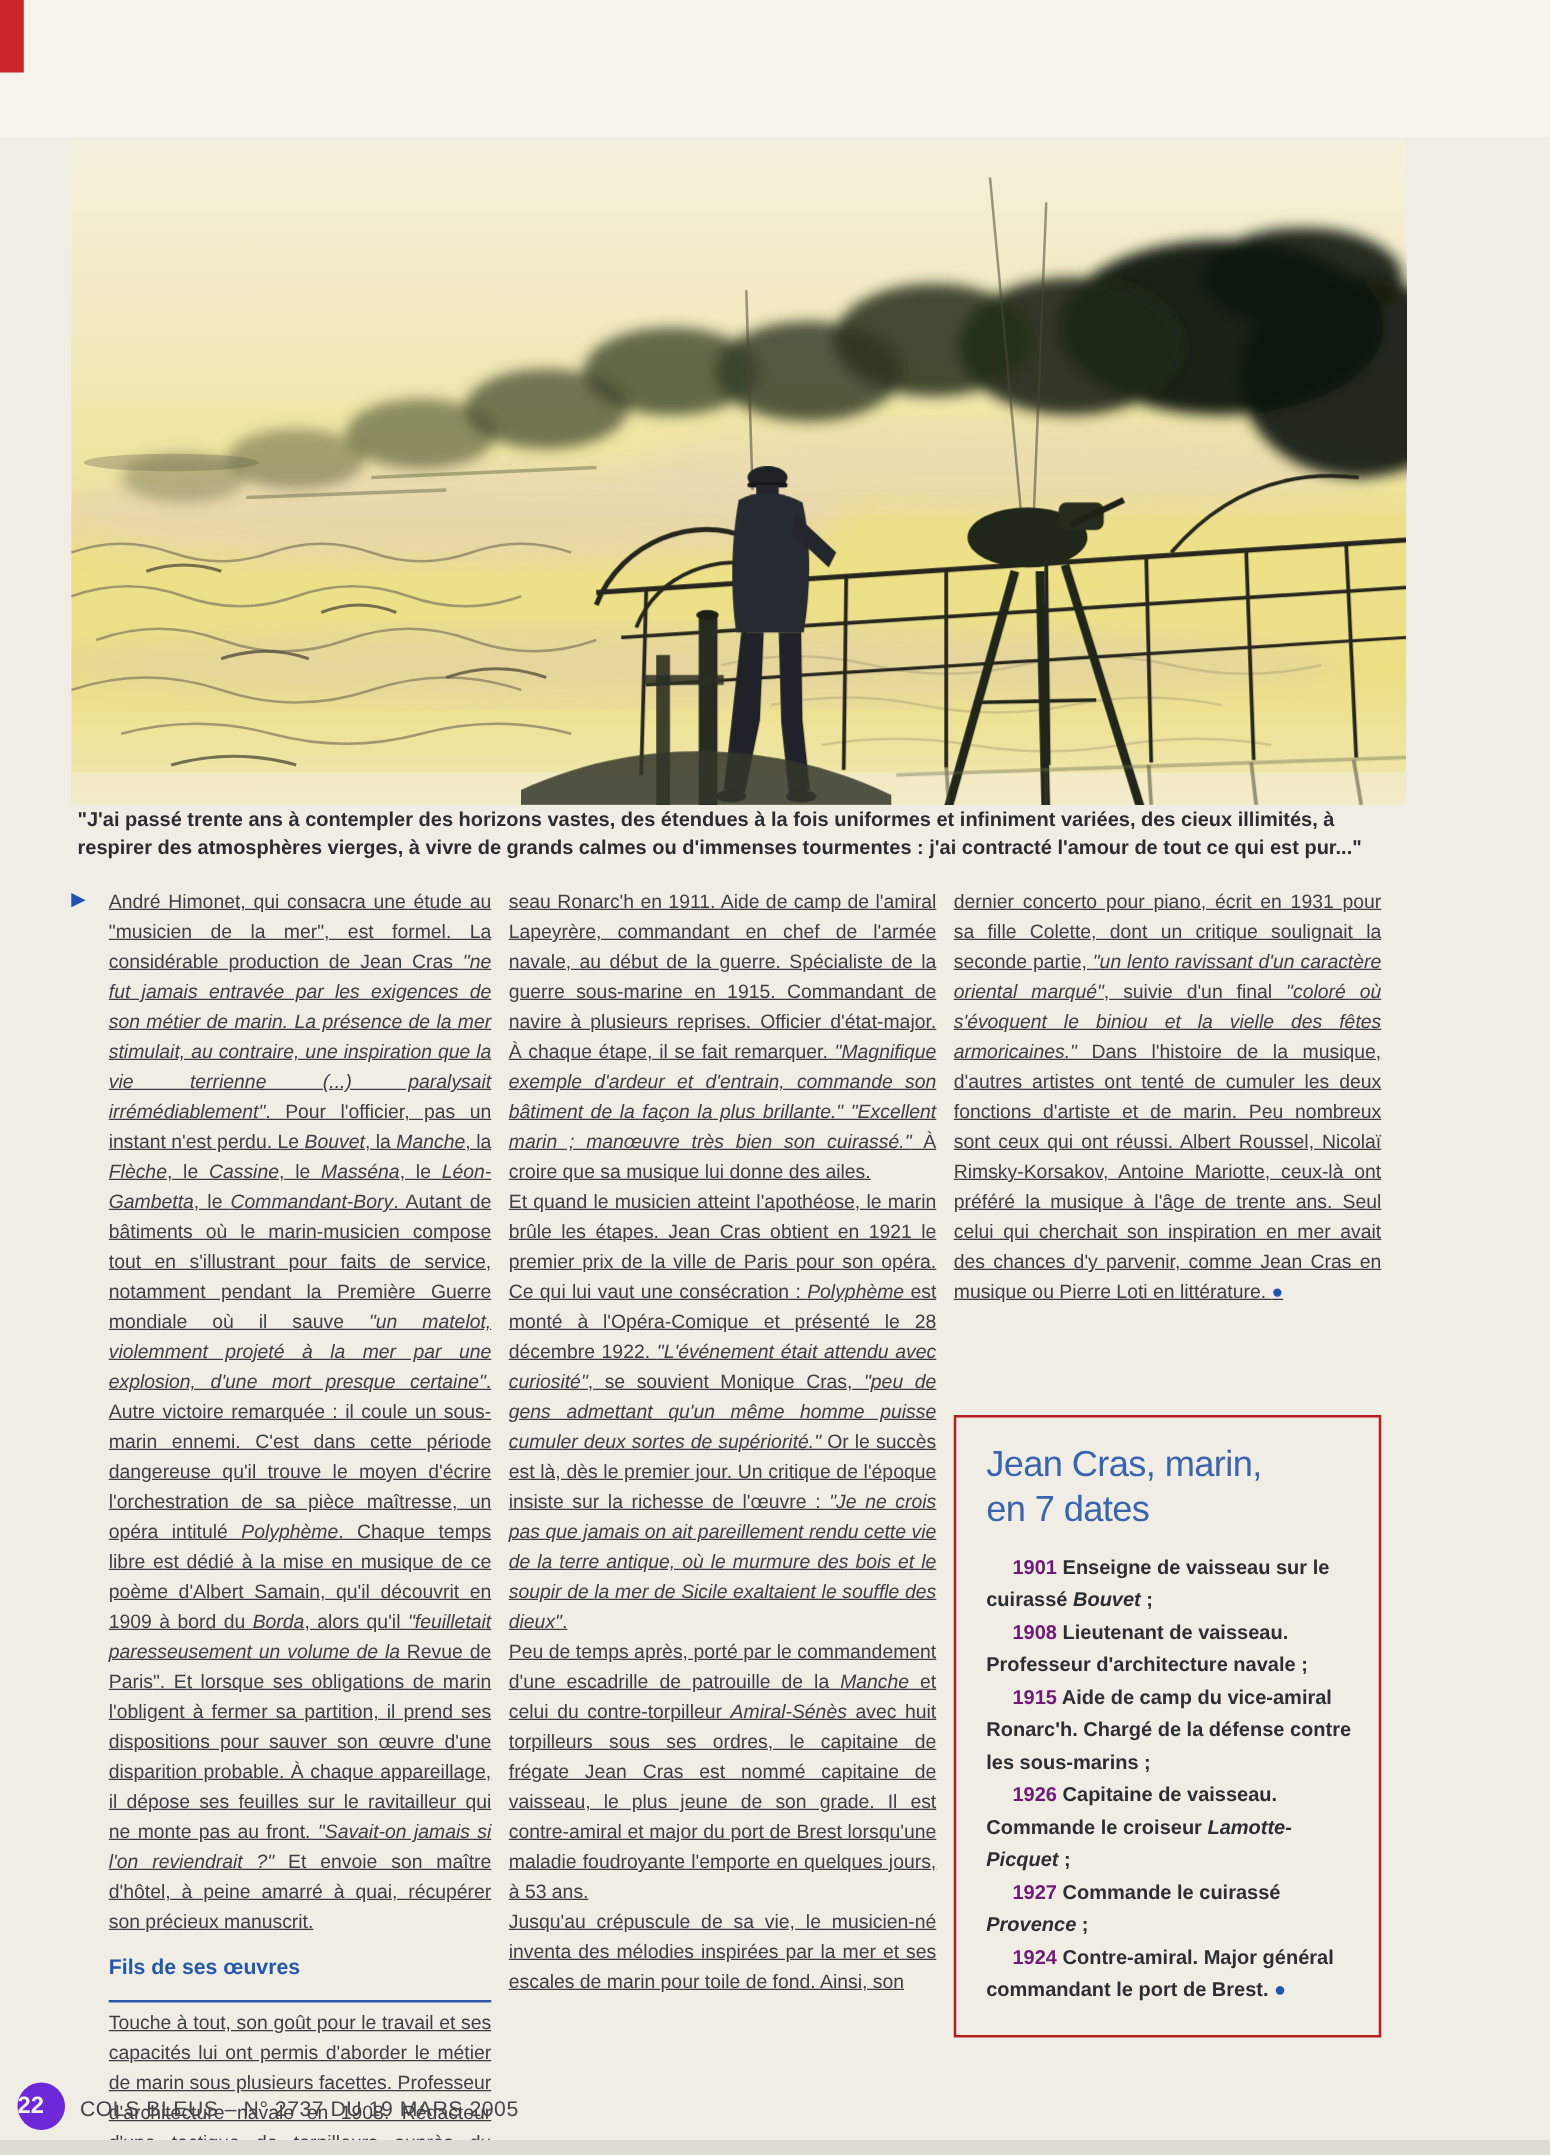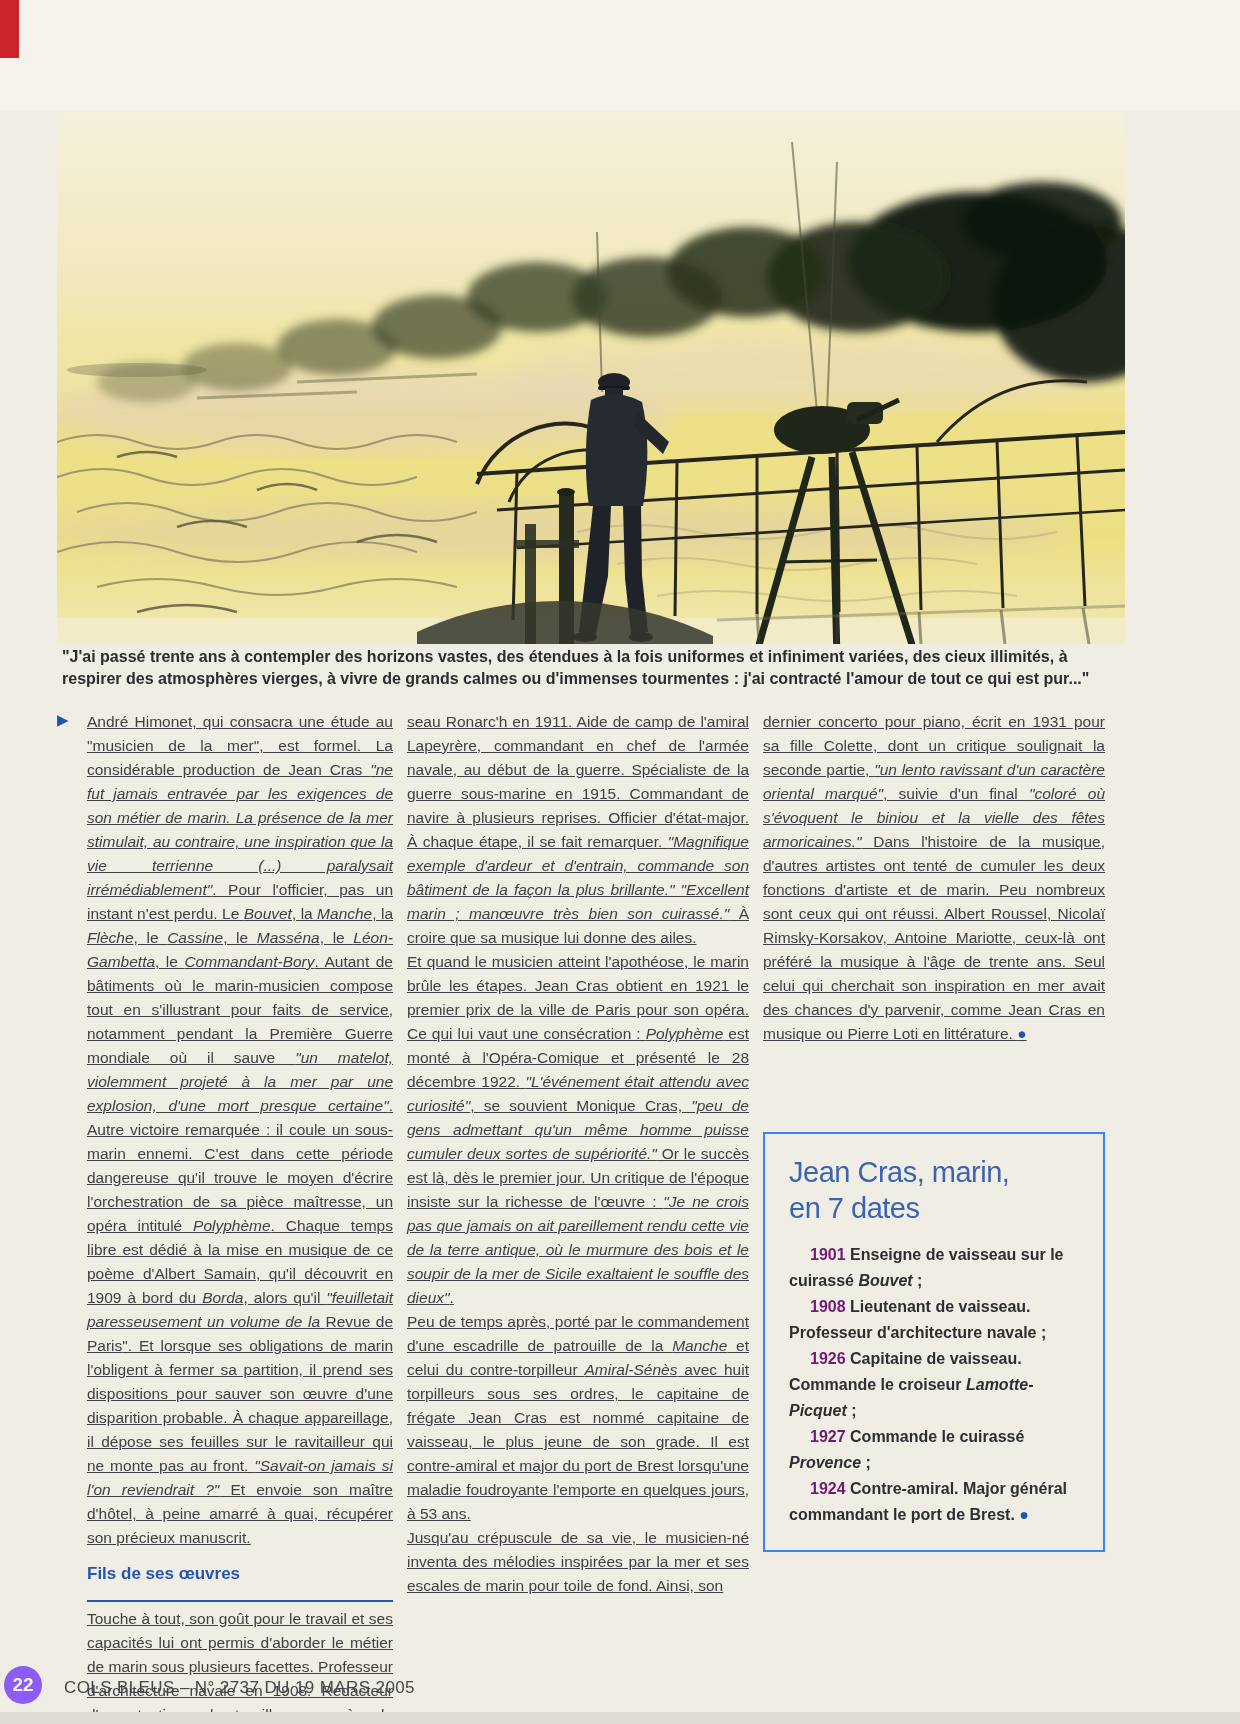--- a/index.html
+++ b/index.html
@@ -19,29 +19,29 @@
   .col{width:342px;}
   .col1{width:336px;position:relative;}
   .arrow{position:absolute;left:0;top:2px;color:#1f55b0;font-size:15px;line-height:15px;}
   .col1-inner{margin-left:30px;}
   .body{margin:0;font-size:15.5px;line-height:24px;color:#3e3f42;text-align:justify;text-decoration:underline;}
   .it{font-style:italic;}
   .dot{color:#1f55b3;}
   .subhead{margin:14px 0 5px 0;padding-bottom:16px;font-size:17px;font-weight:bold;color:#2456ae;
     border-bottom:2px solid #2a5ab0;}
 
-  .datebox{margin-top:86px;border:2px solid #3b82f6;padding:20px 18px 22px 24px;box-sizing:border-box;width:342px;}
+  .datebox{margin-top:86px;border:2px solid #b91c1c;padding:20px 18px 22px 24px;box-sizing:border-box;width:342px;}
   .datebox-title{margin:0 0 16px 0;font-weight:400;color:#3a63b0;font-size:29px;line-height:36px;
     letter-spacing:-0.5px;white-space:pre-line;}
   .entry{font-size:16px;line-height:26px;font-weight:bold;color:#2d2e32;}
   .entry .year{color:#701a75;margin-left:21px;}
   .entry sup{font-size:11px;}
 
-  .pagenum-circle{position:absolute;left:4px;top:1666px;width:38px;height:38px;border-radius:50%;
-    background:#8b5cf6;color:#f4f2ec;font-size:19px;font-weight:bold;display:flex;align-items:center;justify-content:center;}
+  .pagenum-circle{position:absolute;left:14px;top:1666px;width:38px;height:38px;border-radius:50%;
+    background:#6d28d9;color:#f4f2ec;font-size:19px;font-weight:bold;display:flex;align-items:center;justify-content:flex-start;}
   .issue{position:absolute;left:64px;top:1678px;font-size:17px;letter-spacing:0.4px;color:#45464a;}
 </style>
 </head>
 <body>
 
 <div class="page">
 
   <div class="red-mark"></div>
 
   <div class="illustration">
@@ -198,20 +198,24 @@
 en 7 dates</h2>
         <div class="entry">
           <span class="year">1901</span>
           <span><span>Enseigne de vaisseau sur le cuirassé </span><span class="it">Bouvet</span><span> ;</span></span>
         </div>
         <div class="entry">
           <span class="year">1908</span>
           <span><span>Lieutenant de vaisseau. Professeur d'architecture navale ;</span></span>
         </div>
         <div class="entry">
+          <span class="year">1915</span>
+          <span><span>Aide de camp du vice-amiral Ronarc'h. Chargé de la défense contre les sous-marins ;</span></span>
+        </div>
+        <div class="entry">
           <span class="year">1926</span>
           <span><span>Capitaine de vaisseau. Commande le croiseur </span><span class="it">Lamotte-Picquet</span><span> ;</span></span>
         </div>
         <div class="entry">
           <span class="year">1927</span>
           <span><span>Commande le cuirassé </span><span class="it">Provence</span><span> ;</span></span>
         </div>
         <div class="entry">
           <span class="year">1924</span>
           <span><span>Contre-amiral. Major général commandant le port de Brest. </span><span class="dot">●</span></span>

